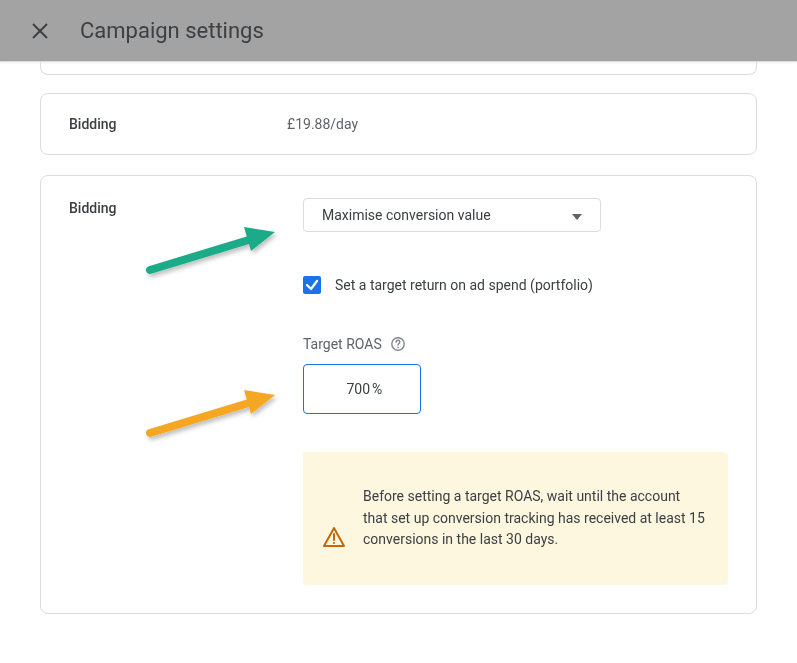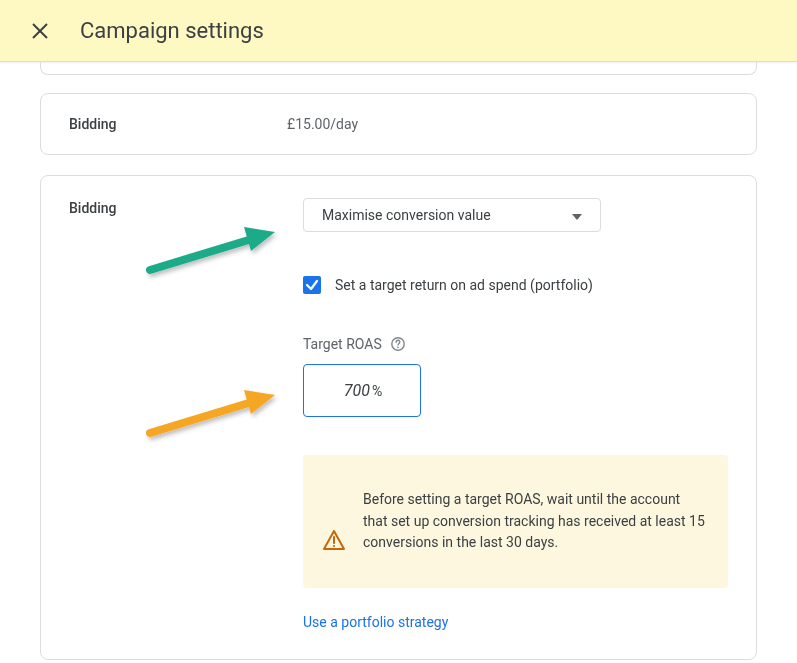--- a/index.html
+++ b/index.html
@@ -11,21 +11,21 @@
       height: 663px;
       overflow: hidden;
       position: relative;
     }
     .header {
       display: flex;
       align-items: center;
       padding: 18px 28px;
       border-bottom: 1px solid #dadce0;
       box-shadow: 0 1px 2px rgba(60,64,67,0.08);
-      background: #fef9c3;
+      background: #a3a3a3;
     }
     .close-icon {
       width: 24px;
       height: 24px;
       cursor: pointer;
       margin-right: 28px;
       display: flex;
       align-items: center;
       justify-content: center;
     }
@@ -139,26 +139,25 @@
       border: 1px solid #1a73e8;
       border-radius: 4px;
       display: inline-flex;
       align-items: center;
       padding: 16px 18px;
       width: 118px;
     }
     .roas-input {
       border: none;
       outline: none;
-      font-size: 16px;
+      font-size: 14px;
       text-align: right;
       width: 48px;
       color: #3c4043;
       font-family: inherit;
-      font-style: italic;
     }
     .roas-suffix {
       font-size: 14px;
       color: #3c4043;
       margin-left: 2px;
     }
     .warning-box {
       background: #fef7e0;
       border-radius: 4px;
       padding: 34px 20px;
@@ -208,21 +207,21 @@
     </svg>
   </div>
   <div class="page-title">Campaign settings</div>
 </div>
 
 <div class="content">
   <div class="card-thin"></div>
 
   <div class="budget-card">
     <div class="budget-label">Bidding</div>
-    <div class="budget-value">£15.00/day</div>
+    <div class="budget-value">£19.88/day</div>
   </div>
 
   <div class="bidding-card">
     <div class="bidding-label">Bidding</div>
     <div class="bidding-content">
       <div class="dropdown">
         <span class="dropdown-text">Maximise conversion value</span>
         <span class="dropdown-arrow">
           <svg width="10" height="6" viewBox="0 0 10 6">
             <path d="M0 0 L5 6 L10 0 Z" fill="#5f6368"></path>
@@ -259,21 +258,20 @@
         <span class="warning-icon">
           <svg width="22" height="20" viewBox="0 0 22 20">
             <path d="M11 1 L21 19 L1 19 Z" fill="none" stroke="#c5670b" stroke-width="2" stroke-linejoin="round"></path>
             <line x1="11" y1="7" x2="11" y2="13" stroke="#c5670b" stroke-width="2" stroke-linecap="round"></line>
             <circle cx="11" cy="16" r="1.1" fill="#c5670b"></circle>
           </svg>
         </span>
         <div class="warning-text">Before setting a target ROAS, wait until the account that set up conversion tracking has received at least 15 conversions in the last 30 days.</div>
       </div>
 
-      <div class="portfolio-link">Use a portfolio strategy</div>
     </div>
   </div>
 </div>
 
 <svg class="arrow-green" width="150" height="70">
   <defs>
     <filter id="sh1" x="-20%" y="-20%" width="140%" height="160%">
       <feDropShadow dx="2" dy="3" stdDeviation="2" flood-color="rgba(0,0,0,0.25)"></feDropShadow>
     </filter>
   </defs>

